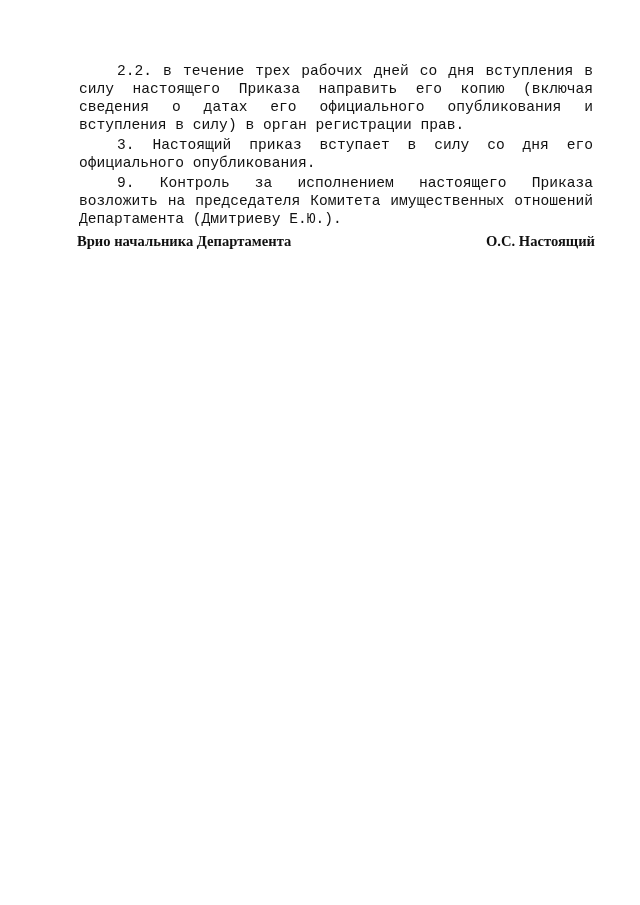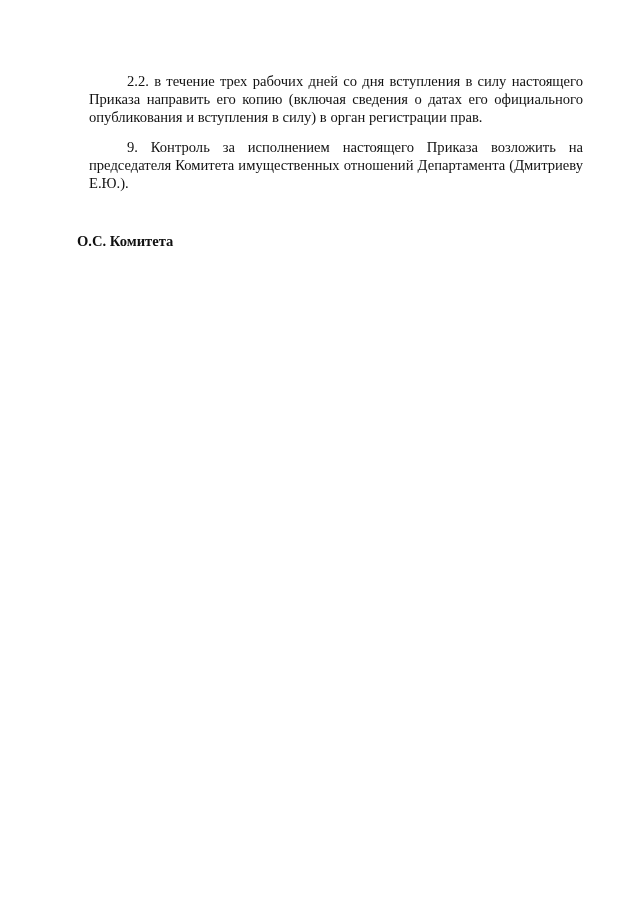--- a/index.html
+++ b/index.html
@@ -17,42 +17,45 @@
       position: absolute;
       left: 77px;
       top: 60px;
       width: 518px;
       font-family: "Liberation Serif", "DejaVu Serif", serif;
       font-size: 14.6px;
       line-height: 18px;
       color: #111111;
     }
     .para {
-      margin: 12px;
+      margin: 2px;
       text-indent: 38px;
       text-align: justify;
       text-align-last: left;
+      font-family: Liberation Mono, monospace;
     }
     .signature {
       position: absolute;
       left: 77px;
       top: 232px;
       width: 518px;
       display: flex;
       justify-content: space-between;
       font-family: "Liberation Serif", "DejaVu Serif", serif;
       font-size: 14.6px;
       font-weight: bold;
       line-height: 18px;
       color: #111111;
     }
   </style>
 </head>
 <body>
 
 <div class="page">
   <p class="para">2.2. в течение трех рабочих дней со дня вступления в силу настоящего Приказа направить его копию (включая сведения о датах его официального опубликования и вступления в силу) в орган регистрации прав.</p>
+  <p class="para">3. Настоящий приказ вступает в силу со дня его официального опубликования.</p>
   <p class="para">9. Контроль за исполнением настоящего Приказа возложить на председателя Комитета имущественных отношений Департамента (Дмитриеву Е.Ю.).</p>
 </div>
 
 <div class="signature">
-  <span>О.С. Комитета</span>
+  <span>Врио начальника Департамента</span>
+  <span>О.С. Настоящий</span>
 </div>
 
 </body></html>

